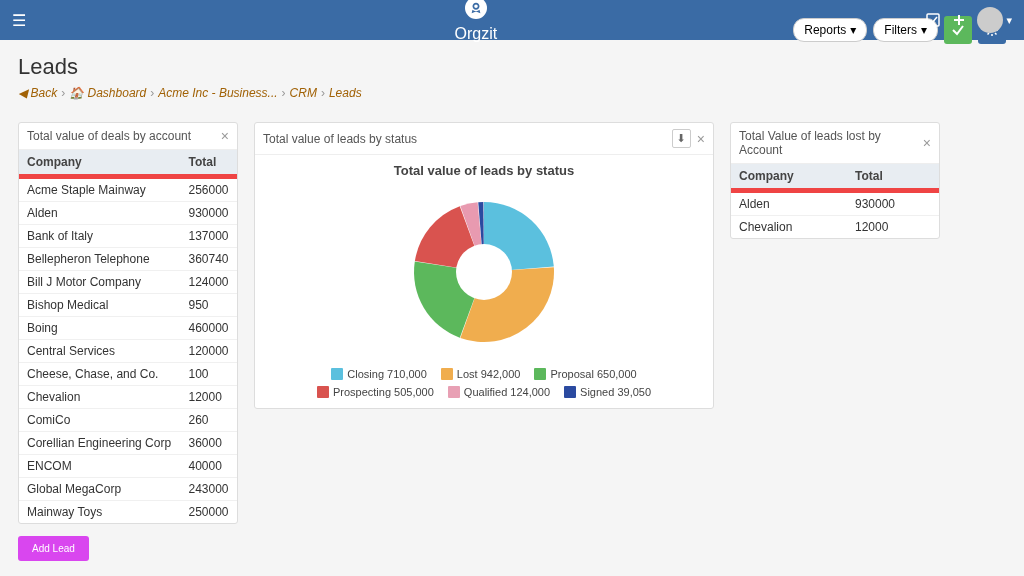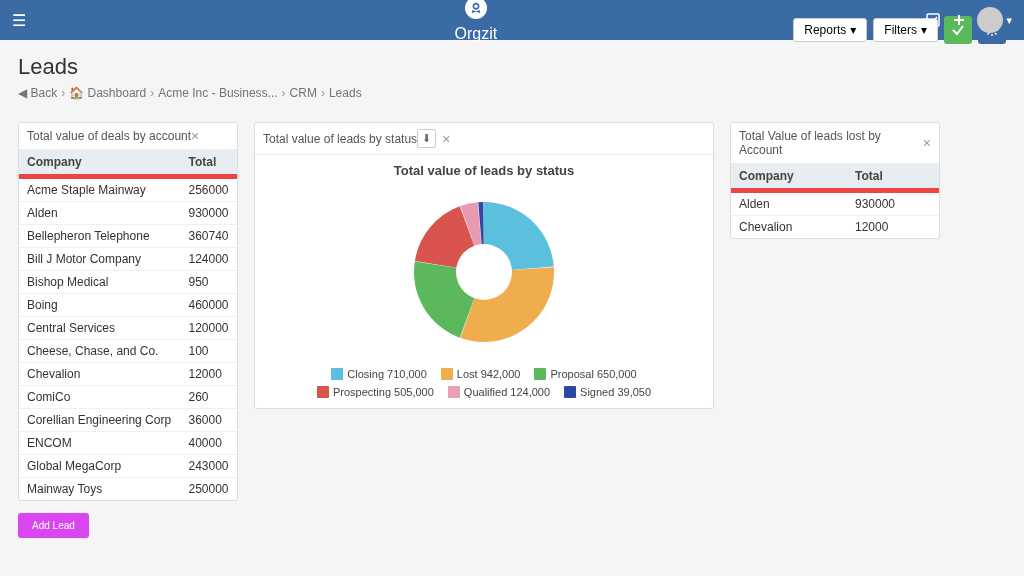--- a/index.html
+++ b/index.html
@@ -23,50 +23,50 @@
     .nav-icon-btn { color: white; background: none; border: none; cursor: pointer; font-size: 16px; display: flex; align-items: center; }
 
     
     .page { padding: 14px 18px; background: #f5f5f5; min-height: calc(100vh - 40px); }
 
     
     .page-title { font-size: 22px; font-weight: 400; color: #333; margin-bottom: 6px; }
 
     
     .breadcrumb { display: flex; align-items: center; gap: 4px; font-size: 12px; color: #666; margin-bottom: 12px; }
-    .breadcrumb a { color: #737373; text-decoration: none; }
+    .breadcrumb a { color: #a16207; text-decoration: none; font-style: italic; }
     .breadcrumb .sep { color: #999; }
 
     
     .top-actions { display: flex; align-items: center; gap: 6px; float: right; margin-top: -38px; }
     .btn-reports, .btn-filters {
       background: white;
       border: 1px solid #ccc;
-      border-radius: 3px;
+      border-radius: 11px;
       padding: 4px 10px;
       font-size: 12px;
       cursor: pointer;
       display: flex; align-items: center; gap: 4px;
     }
     .btn-green { background: #5cb85c; border: none; border-radius: 3px; width: 28px; height: 28px; display: flex; align-items: center; justify-content: center; cursor: pointer; color: white; font-size: 14px; }
     .btn-blue-icon { background: #3a6ba5; border: none; border-radius: 3px; width: 28px; height: 28px; display: flex; align-items: center; justify-content: center; cursor: pointer; color: white; font-size: 14px; }
 
     
     .widgets { display: flex; gap: 16px; margin-top: 10px; align-items: flex-start; }
 
     
     .widget-card {
       background: white;
       border: 1px solid #ddd;
       border-radius: 3px;
     }
     .widget-header {
       display: flex;
       align-items: center;
-      justify-content: flex-start;
+      justify-content: space-between;
       padding: 6px 8px;
       font-size: 12px;
       color: #555;
       border-bottom: 1px solid #eee;
     }
     .widget-close { cursor: pointer; color: #999; font-size: 14px; line-height: 1; }
 
     
     .table-widget { width: 220px; }
     .widget-table { width: 100%; border-collapse: collapse; font-size: 12px; }
@@ -196,20 +196,24 @@
           </tr>
         </thead>
         <tbody id="deals-tbody">
         <tr>
               <td>Acme Staple Mainway</td>
               <td>256000</td>
             </tr>
             <tr>
               <td>Alden</td>
               <td>930000</td>
+            </tr>
+            <tr>
+              <td>Bank of Italy</td>
+              <td>137000</td>
             </tr>
             <tr>
               <td>Bellepheron Telephone</td>
               <td>360740</td>
             </tr>
             <tr>
               <td>Bill J Motor Company</td>
               <td>124000</td>
             </tr>
             <tr>

